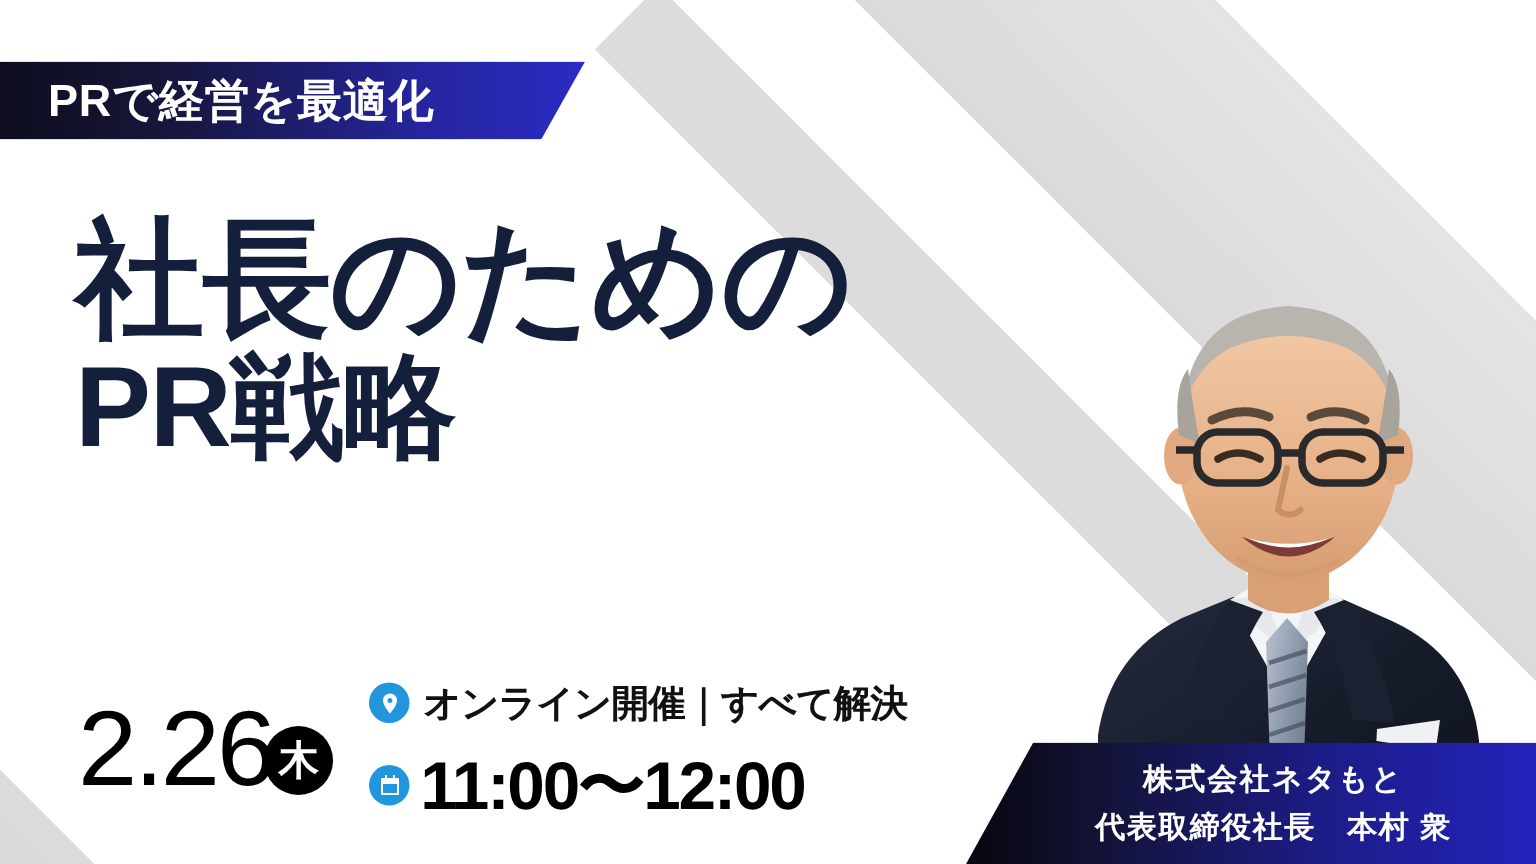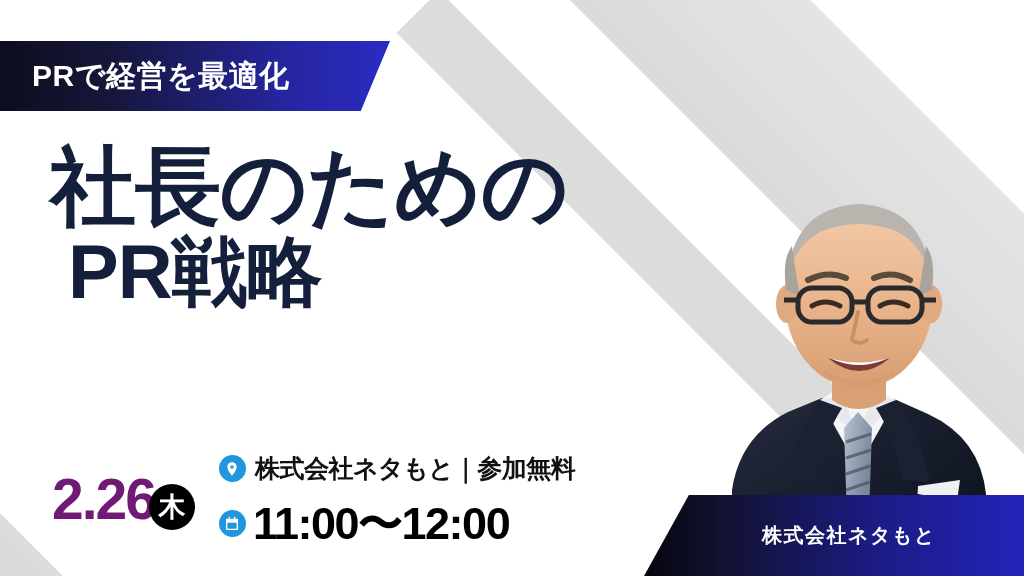--- a/index.html
+++ b/index.html
@@ -40,21 +40,21 @@
   }
   .stripe-mid {
     width:60px; height:900px;
     left:706px; top:-120px;
     background:#dcdcdc;
   }
 
   
   #top-banner {
     position:absolute; left:0; top:41px;
-    width:390px; height:70px;
+    width:390px; height:52px;
     background:linear-gradient(90deg,#0d0d1e 0%,#16163a 28%,#25259e 72%,#2b2bc4 100%);
     clip-path:polygon(0 0, 100% 0, 92.5% 100%, 0 100%);
     z-index:3;
     display:flex; align-items:center;
   }
   #top-banner-text {
     color:#ffffff;
     font-size:30px;
     font-weight:bold;
     letter-spacing:0.5px;
@@ -84,21 +84,21 @@
     color:#141f3c;
     font-size:86px;
     font-weight:bold;
     letter-spacing:-1px;
     line-height:1.12;
     margin-left:50px;
     margin-top:6px;
     white-space:nowrap;
   }
   #title-line-2 {
-    margin-left:68px;
+    margin-left:50px;
     margin-top:-4px;
     white-space:nowrap;
     display:flex;
     align-items:baseline;
     flex-direction:column;
   }
   #title-main {
     color:#141f3c;
     font-size:76px;
     font-weight:bold;
@@ -113,21 +113,21 @@
     margin-left:2px;
   }
 
   
   #info-row {
     position:absolute; left:52px; top:452px;
     display:flex; align-items:center; z-index:5;
   }
   #date-group { display:flex; align-items:center; }
   #date-text {
-    font-size:57px; font-weight:bold; color:#701a75;
+    font-size:71px; font-weight:normal; color:#000000;
     letter-spacing:-2px; line-height:1;
   }
   #day-badge {
     width:46px; height:46px; border-radius:50%;
     background:#000000; color:#ffffff;
     display:flex; align-items:center; justify-content:center;
     font-size:27px; font-weight:bold;
     margin-left:-6px; margin-top:14px;
   }
   #details-group { margin-left:24px; }
@@ -280,29 +280,30 @@
     <span id="date-text">2.26</span>
     <span id="day-badge">木</span>
   </div>
   <div id="details-group">
     <div class="detail-line">
       <span class="circle-icon">
         <svg width="16" height="16" viewBox="0 0 24 24" fill="#ffffff">
           <path d="M12 2C8.1 2 5 5.1 5 9c0 5.2 7 13 7 13s7-7.8 7-13c0-3.9-3.1-7-7-7zm0 9.5A2.5 2.5 0 1 1 12 6.5a2.5 2.5 0 0 1 0 5z"></path>
         </svg>
       </span>
-      <span id="venue-text">株式会社ネタもと｜参加無料</span>
+      <span id="venue-text">オンライン開催｜すべて解決</span>
     </div>
     <div class="detail-line">
       <span class="circle-icon">
         <svg width="16" height="16" viewBox="0 0 24 24" fill="#ffffff">
           <path d="M7 1h2v3H7zM15 1h2v3h-2z"></path>
           <path d="M4 4h16a1 1 0 0 1 1 1v15a1 1 0 0 1-1 1H4a1 1 0 0 1-1-1V5a1 1 0 0 1 1-1zm1 6v9h14v-9z"></path>
         </svg>
       </span>
       <span id="time-text">11:00〜12:00</span>
     </div>
   </div>
 </div>
 
 <div id="speaker-bar">
   <div id="speaker-company">株式会社ネタもと</div>
+  <div id="speaker-name">代表取締役社長　本村 衆</div>
 </div>
 
 </body></html>

